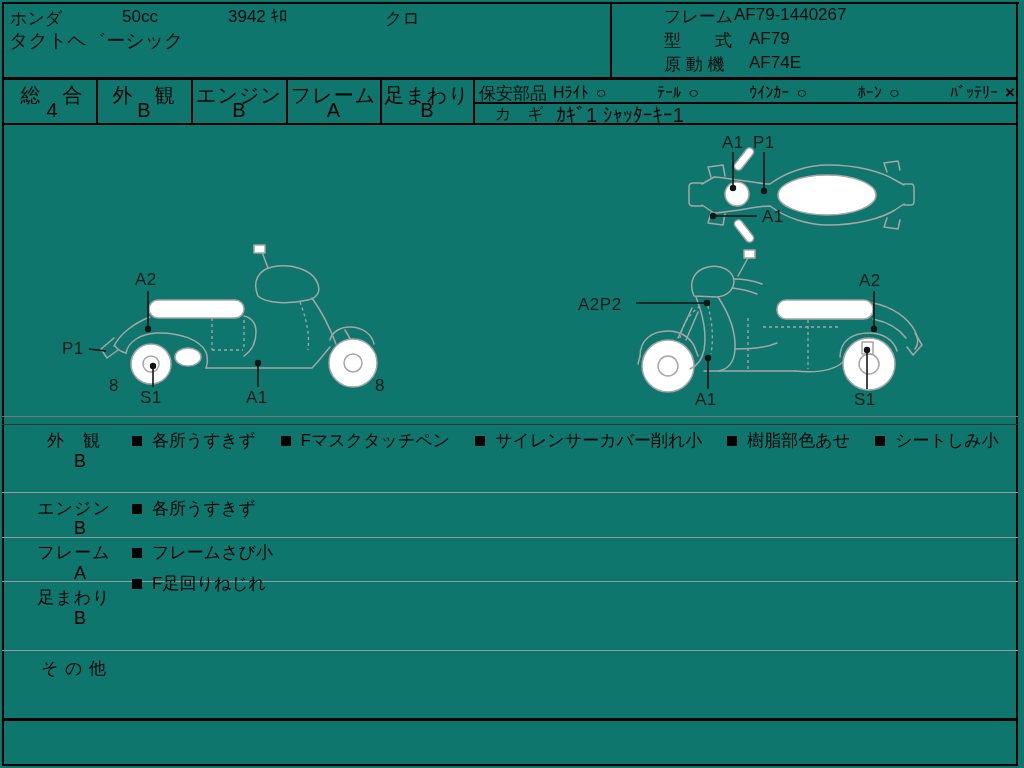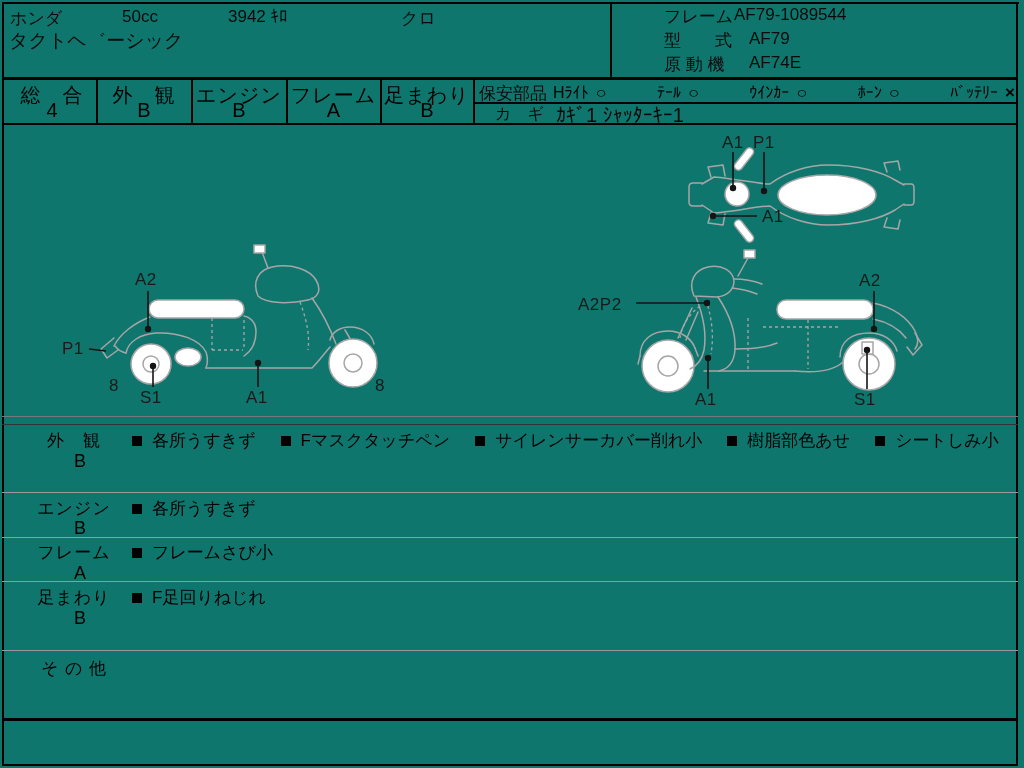--- a/index.html
+++ b/index.html
@@ -51,25 +51,25 @@
   <div class="hline" style="left:2px;top:424px;width:1016px;height:1px;background:#333;"></div>
   <div class="hline" style="left:2px;top:492px;width:1016px;height:1px;background:#999;"></div>
   <div class="hline" style="left:2px;top:537px;width:1016px;height:1px;background:#999;"></div>
   <div class="hline" style="left:2px;top:581px;width:1016px;height:1px;background:#999;"></div>
   <div class="hline" style="left:2px;top:650px;width:1016px;height:1px;background:#999;"></div>
   <div class="hline" style="left:2px;top:718px;width:1016px;height:2.5px;"></div>
 
   <span class="t" style="left:10px;top:7px;">ホンダ</span>
   <span class="t" style="left:122px;top:7px;">50cc</span>
   <span class="t" style="left:228px;top:7px;">3942 ｷﾛ</span>
-  <span class="t" style="left:385px;top:7px;margin-left:16px;">クロ</span>
+  <span class="t" style="left:385px;top:7px;">クロ</span>
   <span class="t" style="left:9px;top:28px;font-size:19px;">タクトヘ゛ーシック</span>
 
   <span class="t" style="left:664px;top:5px;">フレーム</span>
-  <span class="t" style="left:734px;top:5px;">AF79-1089544</span>
+  <span class="t" style="left:734px;top:5px;">AF79-1440267</span>
   <span class="t" style="left:664px;top:29px;">型　　式</span>
   <span class="t" style="left:749px;top:29px;">AF79</span>
   <span class="t" style="left:664px;top:53px;">原 動 機</span>
   <span class="t" style="left:749px;top:53px;">AF74E</span>
 
   <span class="gcell-label" style="left:8px;top:82px;width:88px;">総　合</span>
   <span class="gcell-value" style="left:8px;top:99px;width:88px;">4</span>
   <span class="gcell-label" style="left:97px;top:82px;width:94px;">外　観</span>
   <span class="gcell-value" style="left:97px;top:99px;width:94px;">B</span>
   <span class="gcell-label" style="left:192px;top:82px;width:94px;">エンジン</span>
@@ -254,21 +254,21 @@
       <span class="citem">
           <span class="sq"></span>
           <span>フレームさび小</span>
         </span>
     </div>
   </div>
 
   <div>
     <span class="crow-label" style="top:586px;">足まわり</span>
     <span class="crow-grade" style="top:608px;">B</span>
-    <div class="crow-items" style="top:586px;justify-content:flex-end;">
+    <div class="crow-items" style="top:572px;justify-content:flex-end;">
       <span class="citem">
           <span class="sq"></span>
           <span>F足回りねじれ</span>
         </span>
     </div>
   </div>
 
   <div>
     <span class="crow-label" style="top:657px;">そ の 他</span>
   </div>

